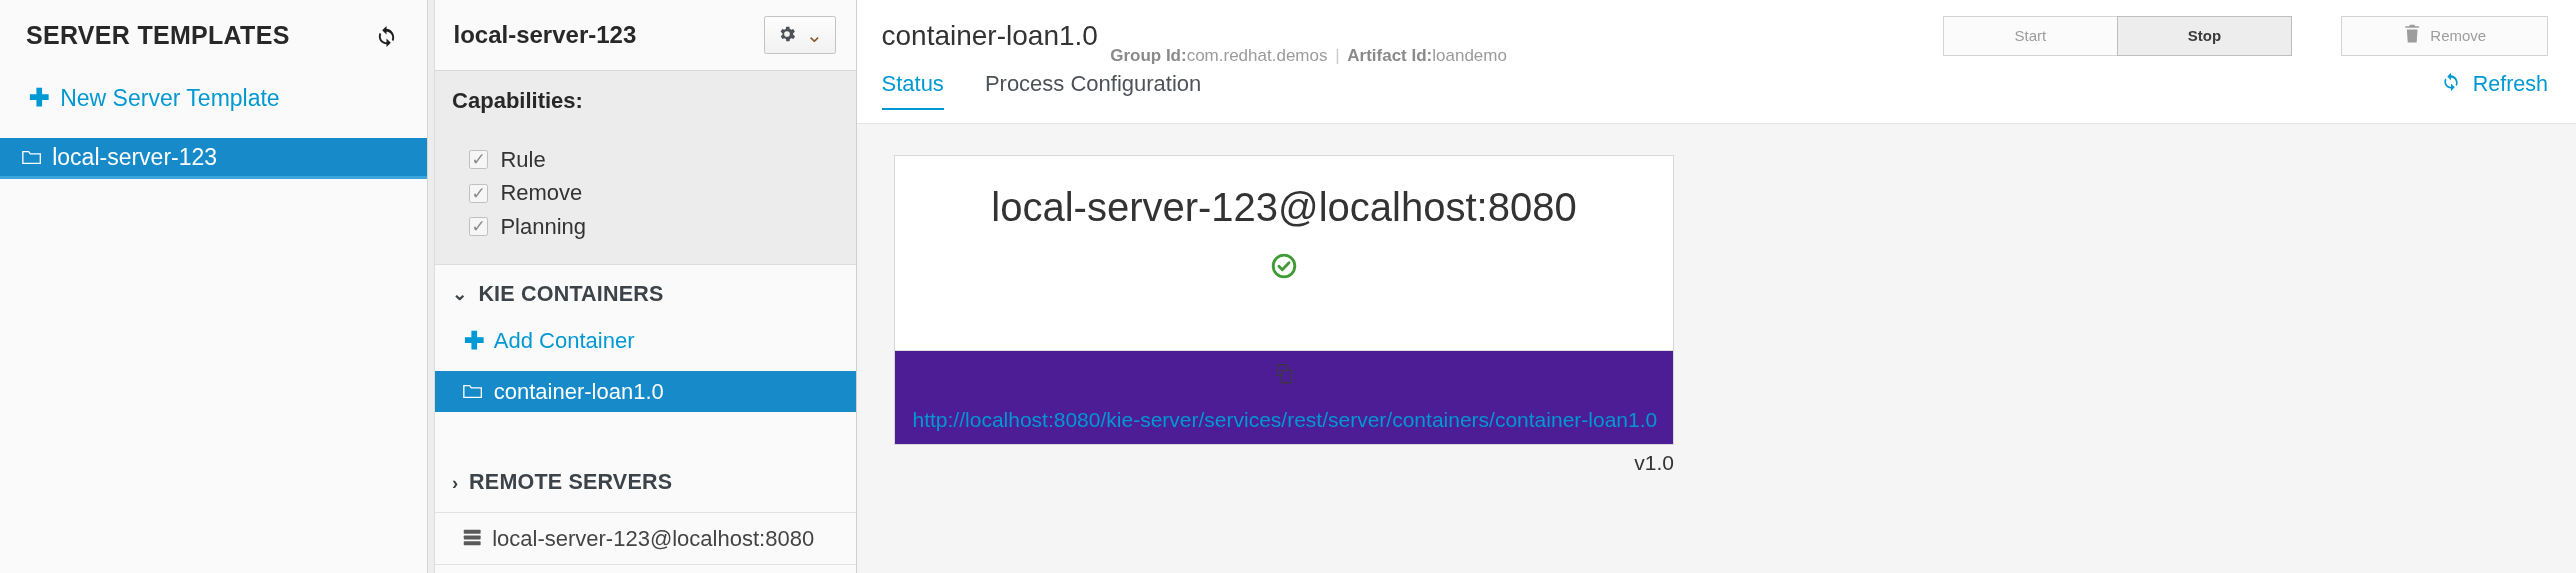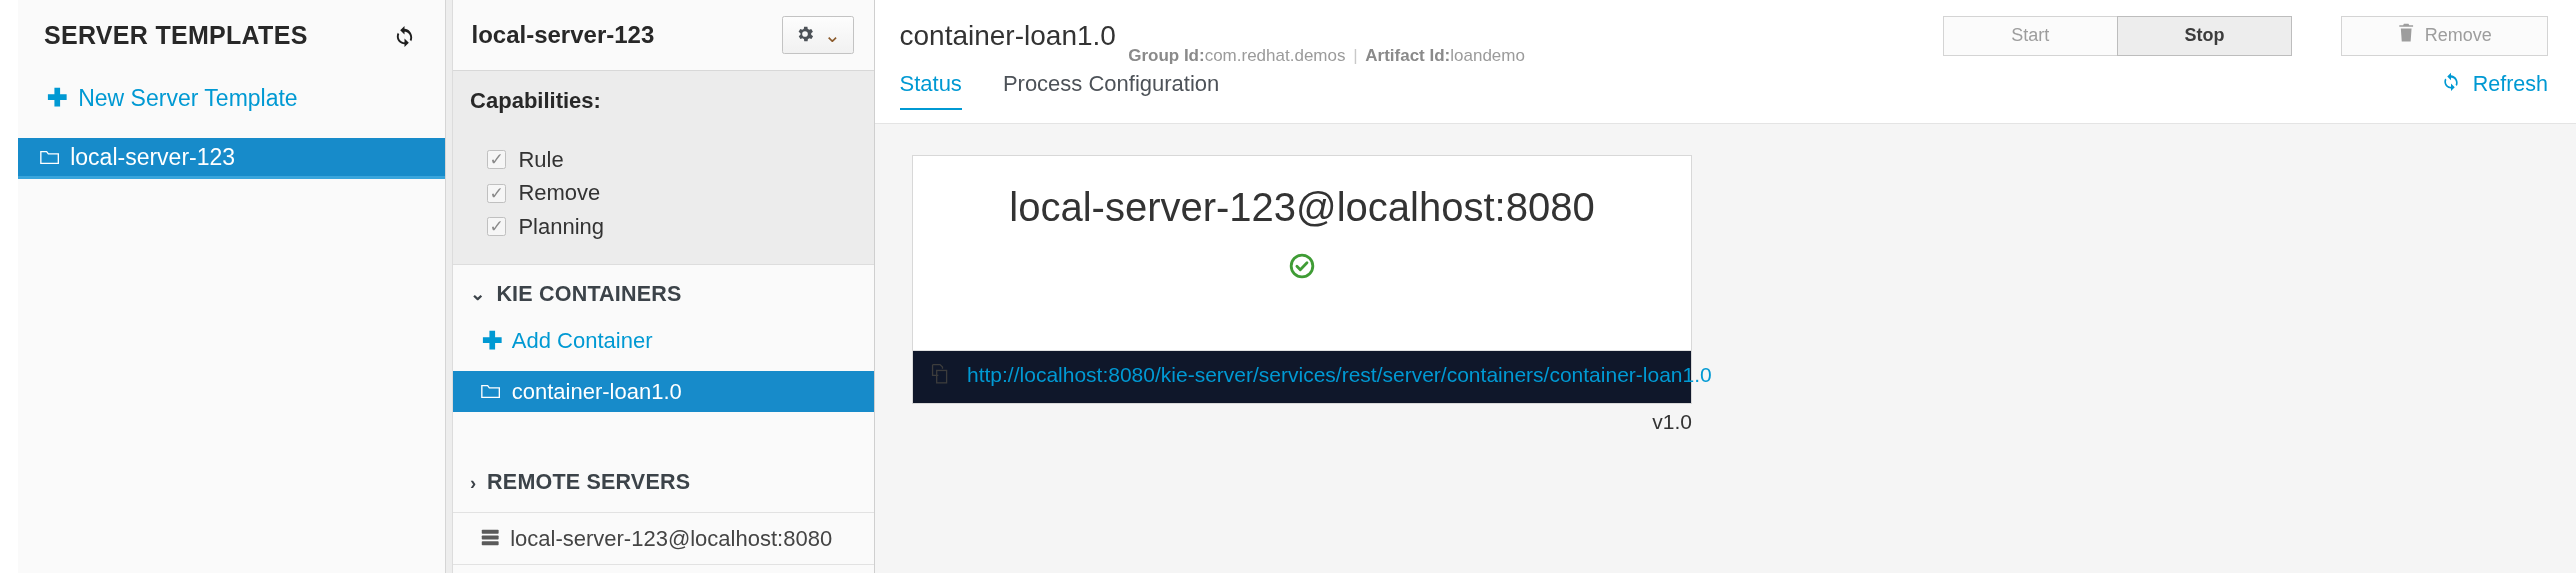--- a/index.html
+++ b/index.html
@@ -24,21 +24,20 @@
 
   
   .sidebar {
     width: 428px;
     height: 573px;
     background: #fafafa;
     box-sizing: border-box;
     border-right: 1.5px solid #d5d5d5;
     display: flex;
     flex-direction: column;
-    margin-left: 18px;
   }
   .sidebar-header {
     height: 71px;
     box-sizing: border-box;
     display: flex;
     align-items: center;
     justify-content: space-between;
     padding: 0 29px 0 26px;
   }
   .sidebar-title {
@@ -259,21 +258,21 @@
     white-space: nowrap;
     align-self: flex-end;
     padding-bottom: 5.4px;
   }
   .ch-meta b { color: #8a8a8a; }
   .ch-sep { margin: 0 7.7px; color: #c9c9c9; }
   .btn-spacer { flex: 1; }
   .btn-group { display: flex; }
   .btn {
     font-family: "Liberation Sans", sans-serif;
-    font-size: 18px;
+    font-size: 15px;
     padding: 0 20px;
     height: 40px;
     min-width: 175px;
     background: #fbfbfb;
     border: 0.8px solid #d4d4d4;
     color: #9d9d9d;
     cursor: pointer;
     box-sizing: border-box;
     display: inline-flex;
     align-items: center;
@@ -345,25 +344,27 @@
   }
   .card-server-name {
     font-size: 40px;
     color: #333333;
     font-weight: normal;
     white-space: nowrap;
   }
   .check-wrap { margin-top: 23px; line-height: 0; }
   .card-footer {
     border-top: 0.8px solid #e0e0e0;
-    background: #0f172a;
-    display: flex;
+    background: #4c1d95;
+    display: flex;
+    align-items: center;
     gap: 17px;
     padding: 12.3px 15.3px 12.3px 17px;
     box-sizing: border-box;
+    flex-direction: column;
   }
   .card-url {
     color: #0099d3;
     font-size: 21px;
     text-decoration: none;
     white-space: nowrap;
   }
   .version-line {
     width: 780px;
     text-align: right;

